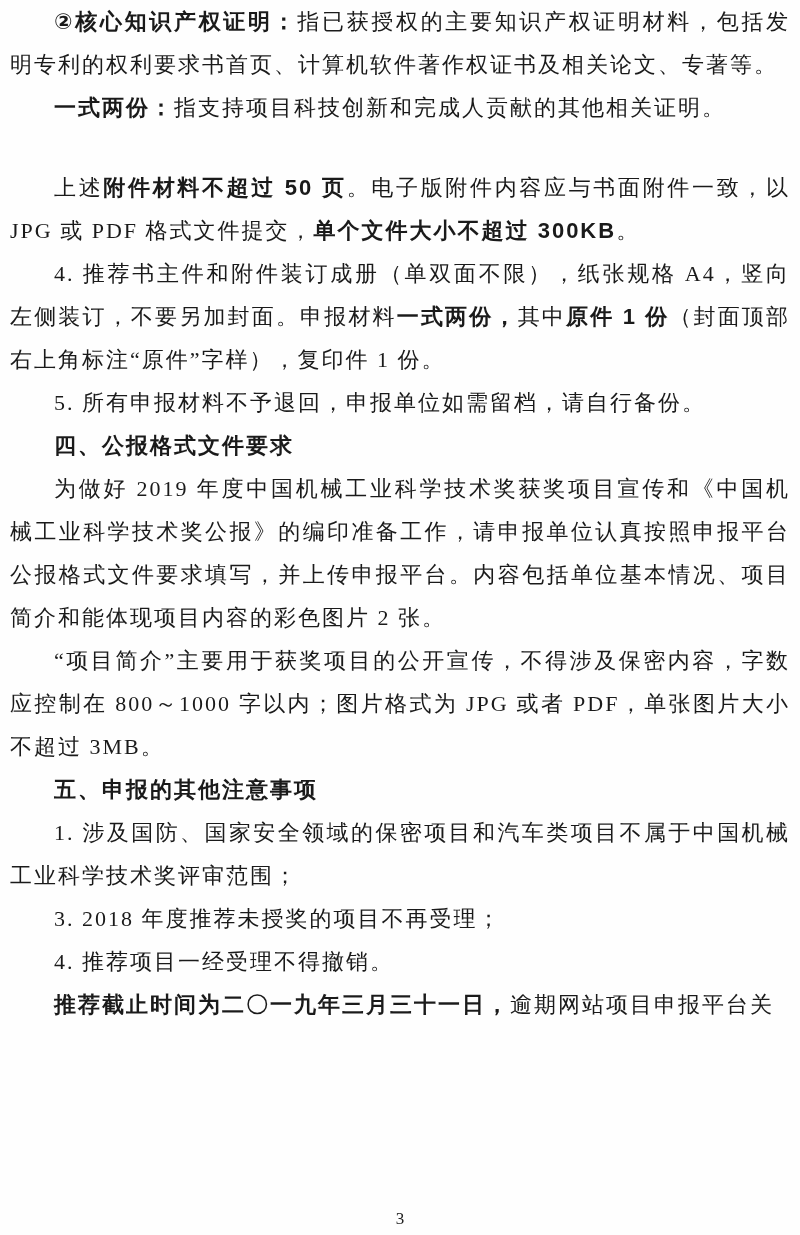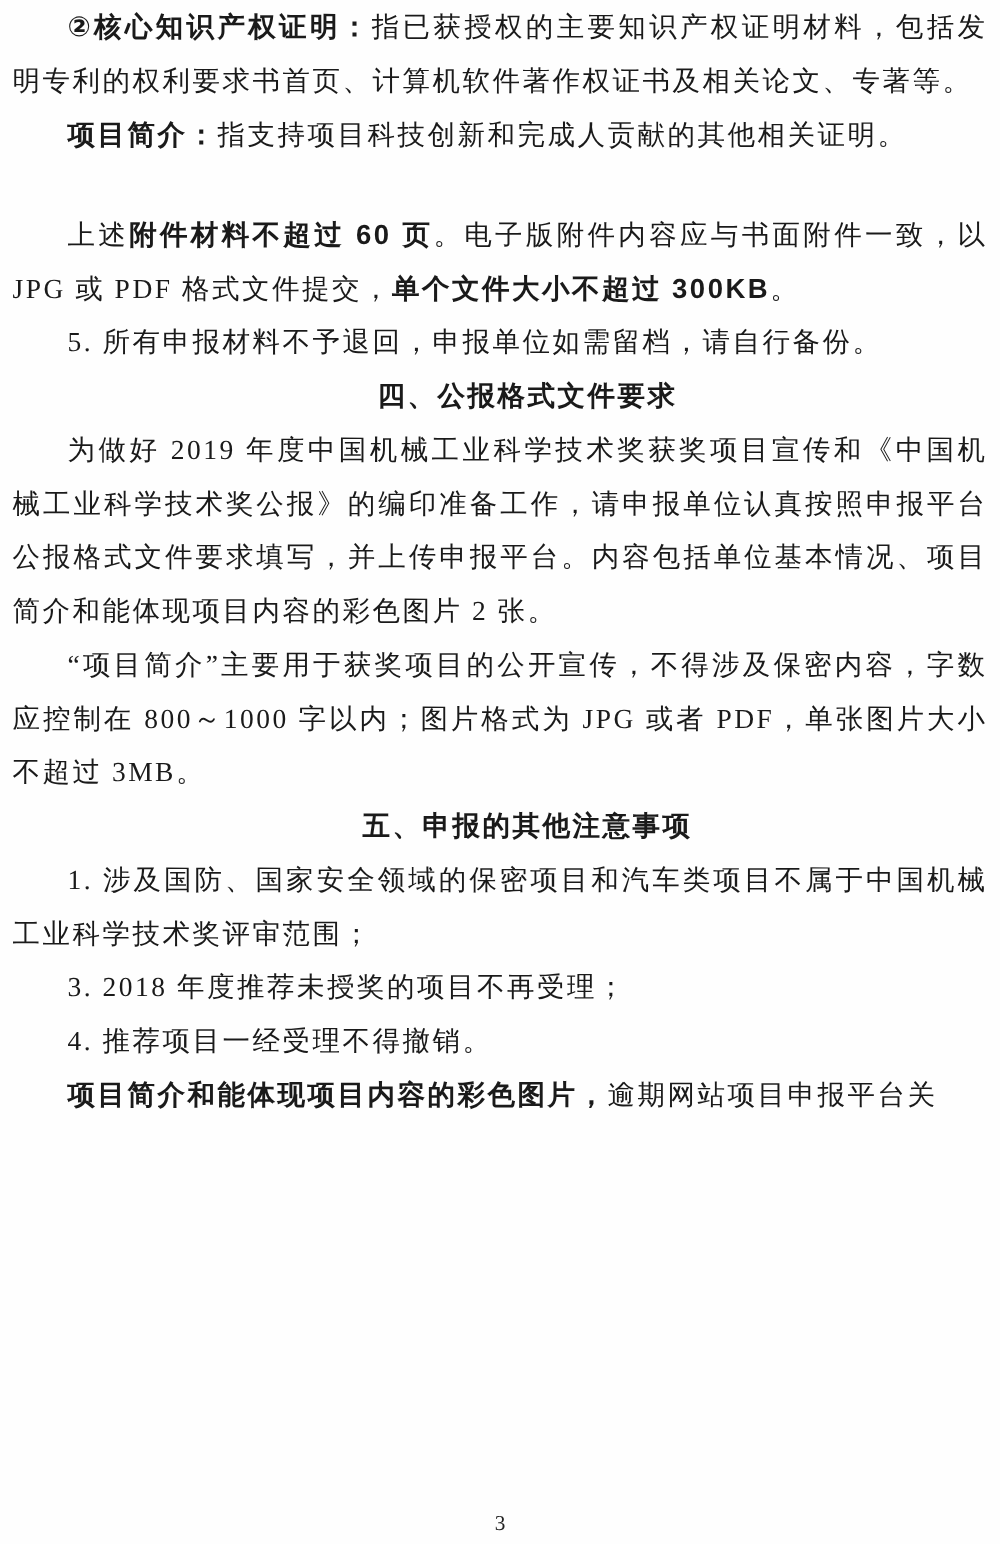--- a/index.html
+++ b/index.html
@@ -24,21 +24,21 @@
     line-height: 43px;
     letter-spacing: 2px;
     text-align: justify;
     text-indent: 2em;
     font-family: "Liberation Serif", "DejaVu Serif", serif;
     font-weight: normal;
   }
   .doc-body p.heading {
     font-weight: bold;
     font-family: "Liberation Sans", "DejaVu Sans", sans-serif;
-    text-align: center;
+    text-align: left;
   }
   .doc-body p.gap-top {
     margin-top: 37px;
   }
   .doc-body .bold {
     font-weight: bold;
     font-family: "Liberation Sans", "DejaVu Sans", sans-serif;
   }
   .footer {
     position: absolute;
@@ -53,28 +53,29 @@
     color: #222222;
     font-family: "Liberation Serif", "DejaVu Serif", serif;
   }
 </style>
 </head>
 <body>
 
 <div class="page">
   <div class="doc-body">
       <p class="body-paragraph"><span class="bold">②核心知识产权证明：</span><span>指已获授权的主要知识产权证明材料，包括发明专利的权利要求书首页、计算机软件著作权证书及相关论文、专著等。</span></p>
-      <p class="body-paragraph"><span class="bold">项目简介：</span><span>指支持项目科技创新和完成人贡献的其他相关证明。</span></p>
-      <p class="body-paragraph gap-top"><span>上述</span><span class="bold">附件材料不超过 60 页</span><span>。电子版附件内容应与书面附件一致，以 JPG 或 PDF 格式文件提交，</span><span class="bold">单个文件大小不超过 300KB</span><span>。</span></p>
+      <p class="body-paragraph"><span class="bold">一式两份：</span><span>指支持项目科技创新和完成人贡献的其他相关证明。</span></p>
+      <p class="body-paragraph gap-top"><span>上述</span><span class="bold">附件材料不超过 50 页</span><span>。电子版附件内容应与书面附件一致，以 JPG 或 PDF 格式文件提交，</span><span class="bold">单个文件大小不超过 300KB</span><span>。</span></p>
+      <p class="body-paragraph"><span>4. 推荐书主件和附件装订成册（单双面不限），纸张规格 A4，竖向左侧装订，不要另加封面。申报材料</span><span class="bold">一式两份，</span><span>其中</span><span class="bold">原件 1 份</span><span>（封面顶部右上角标注“原件”字样），复印件 1 份。</span></p>
       <p class="body-paragraph"><span>5. 所有申报材料不予退回，申报单位如需留档，请自行备份。</span></p>
       <p class="heading"><span class="bold">四、公报格式文件要求</span></p>
       <p class="body-paragraph"><span>为做好 2019 年度中国机械工业科学技术奖获奖项目宣传和《中国机械工业科学技术奖公报》的编印准备工作，请申报单位认真按照申报平台公报格式文件要求填写，并上传申报平台。内容包括单位基本情况、项目简介和能体现项目内容的彩色图片 2 张。</span></p>
       <p class="body-paragraph"><span>“项目简介”主要用于获奖项目的公开宣传，不得涉及保密内容，字数应控制在 800～1000 字以内；图片格式为 JPG 或者 PDF，单张图片大小不超过 3MB。</span></p>
       <p class="heading"><span class="bold">五、申报的其他注意事项</span></p>
       <p class="body-paragraph"><span>1. 涉及国防、国家安全领域的保密项目和汽车类项目不属于中国机械工业科学技术奖评审范围；</span></p>
       <p class="body-paragraph"><span>3. 2018 年度推荐未授奖的项目不再受理；</span></p>
       <p class="body-paragraph"><span>4. 推荐项目一经受理不得撤销。</span></p>
-      <p class="body-paragraph"><span class="bold">项目简介和能体现项目内容的彩色图片，</span><span>逾期网站项目申报平台关</span></p>
+      <p class="body-paragraph"><span class="bold">推荐截止时间为二〇一九年三月三十一日，</span><span>逾期网站项目申报平台关</span></p>
     </div>
   <div class="footer">
     <span class="page-number">3</span>
   </div>
 </div>
 
 </body></html>

